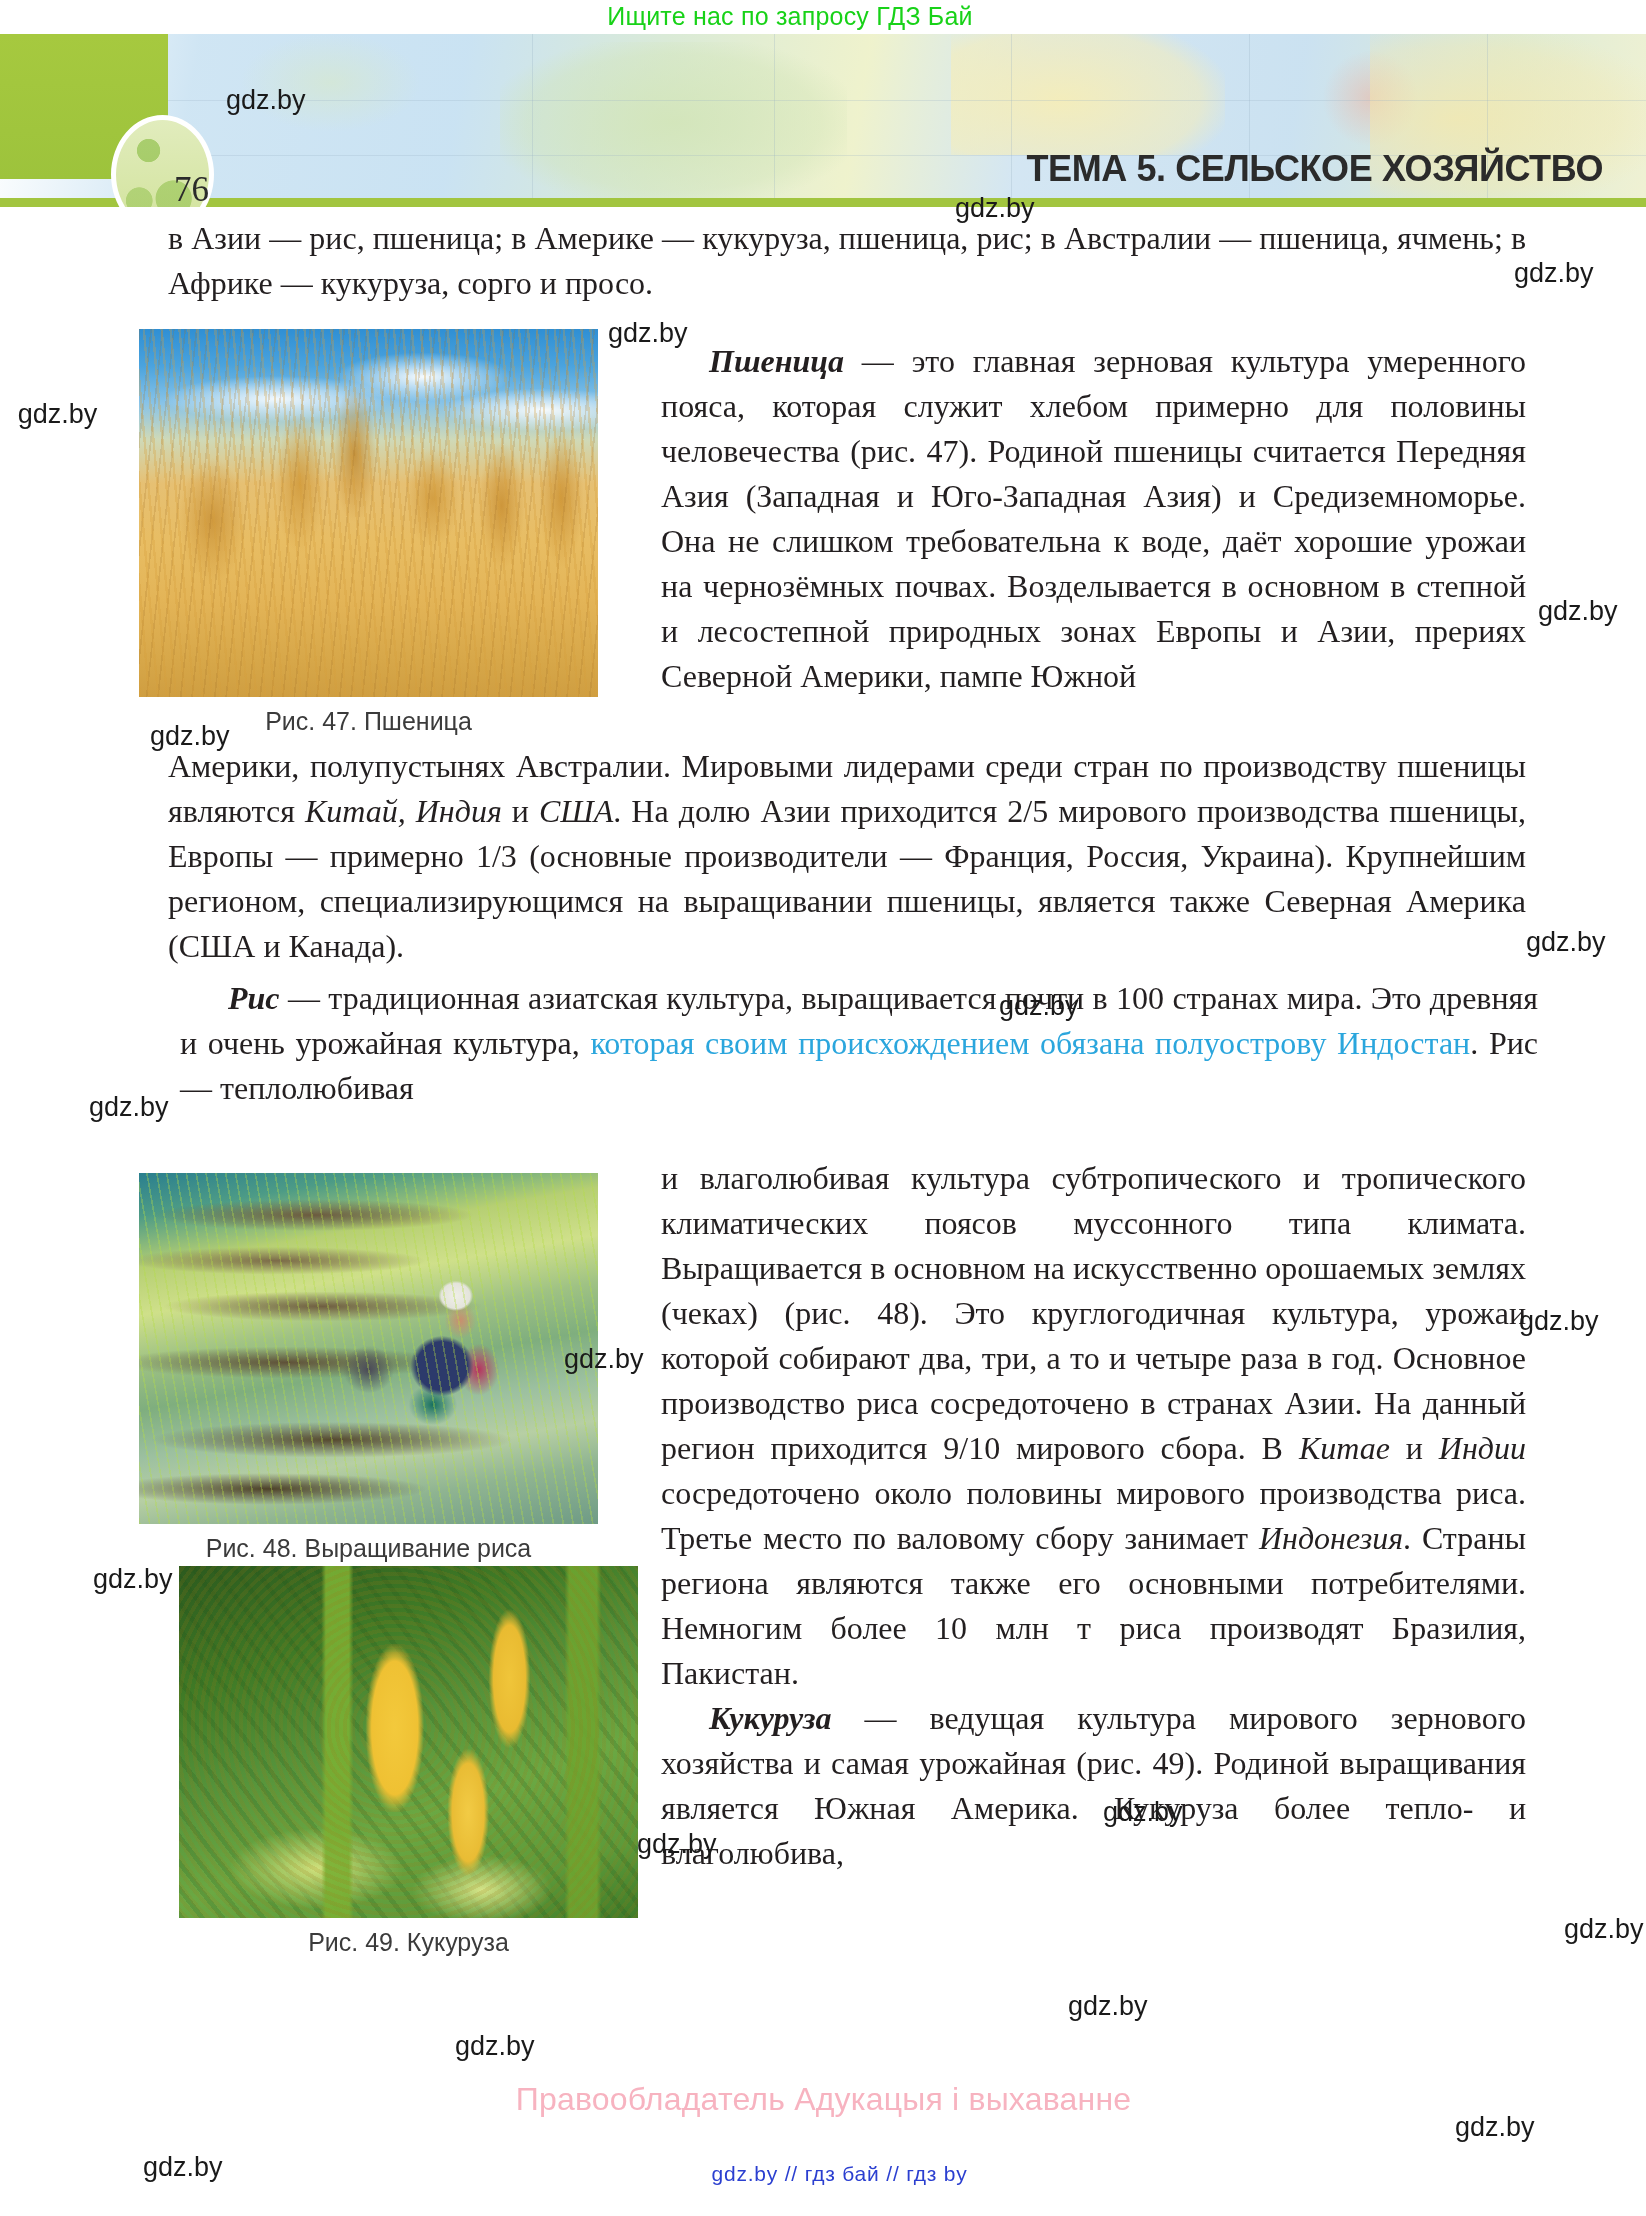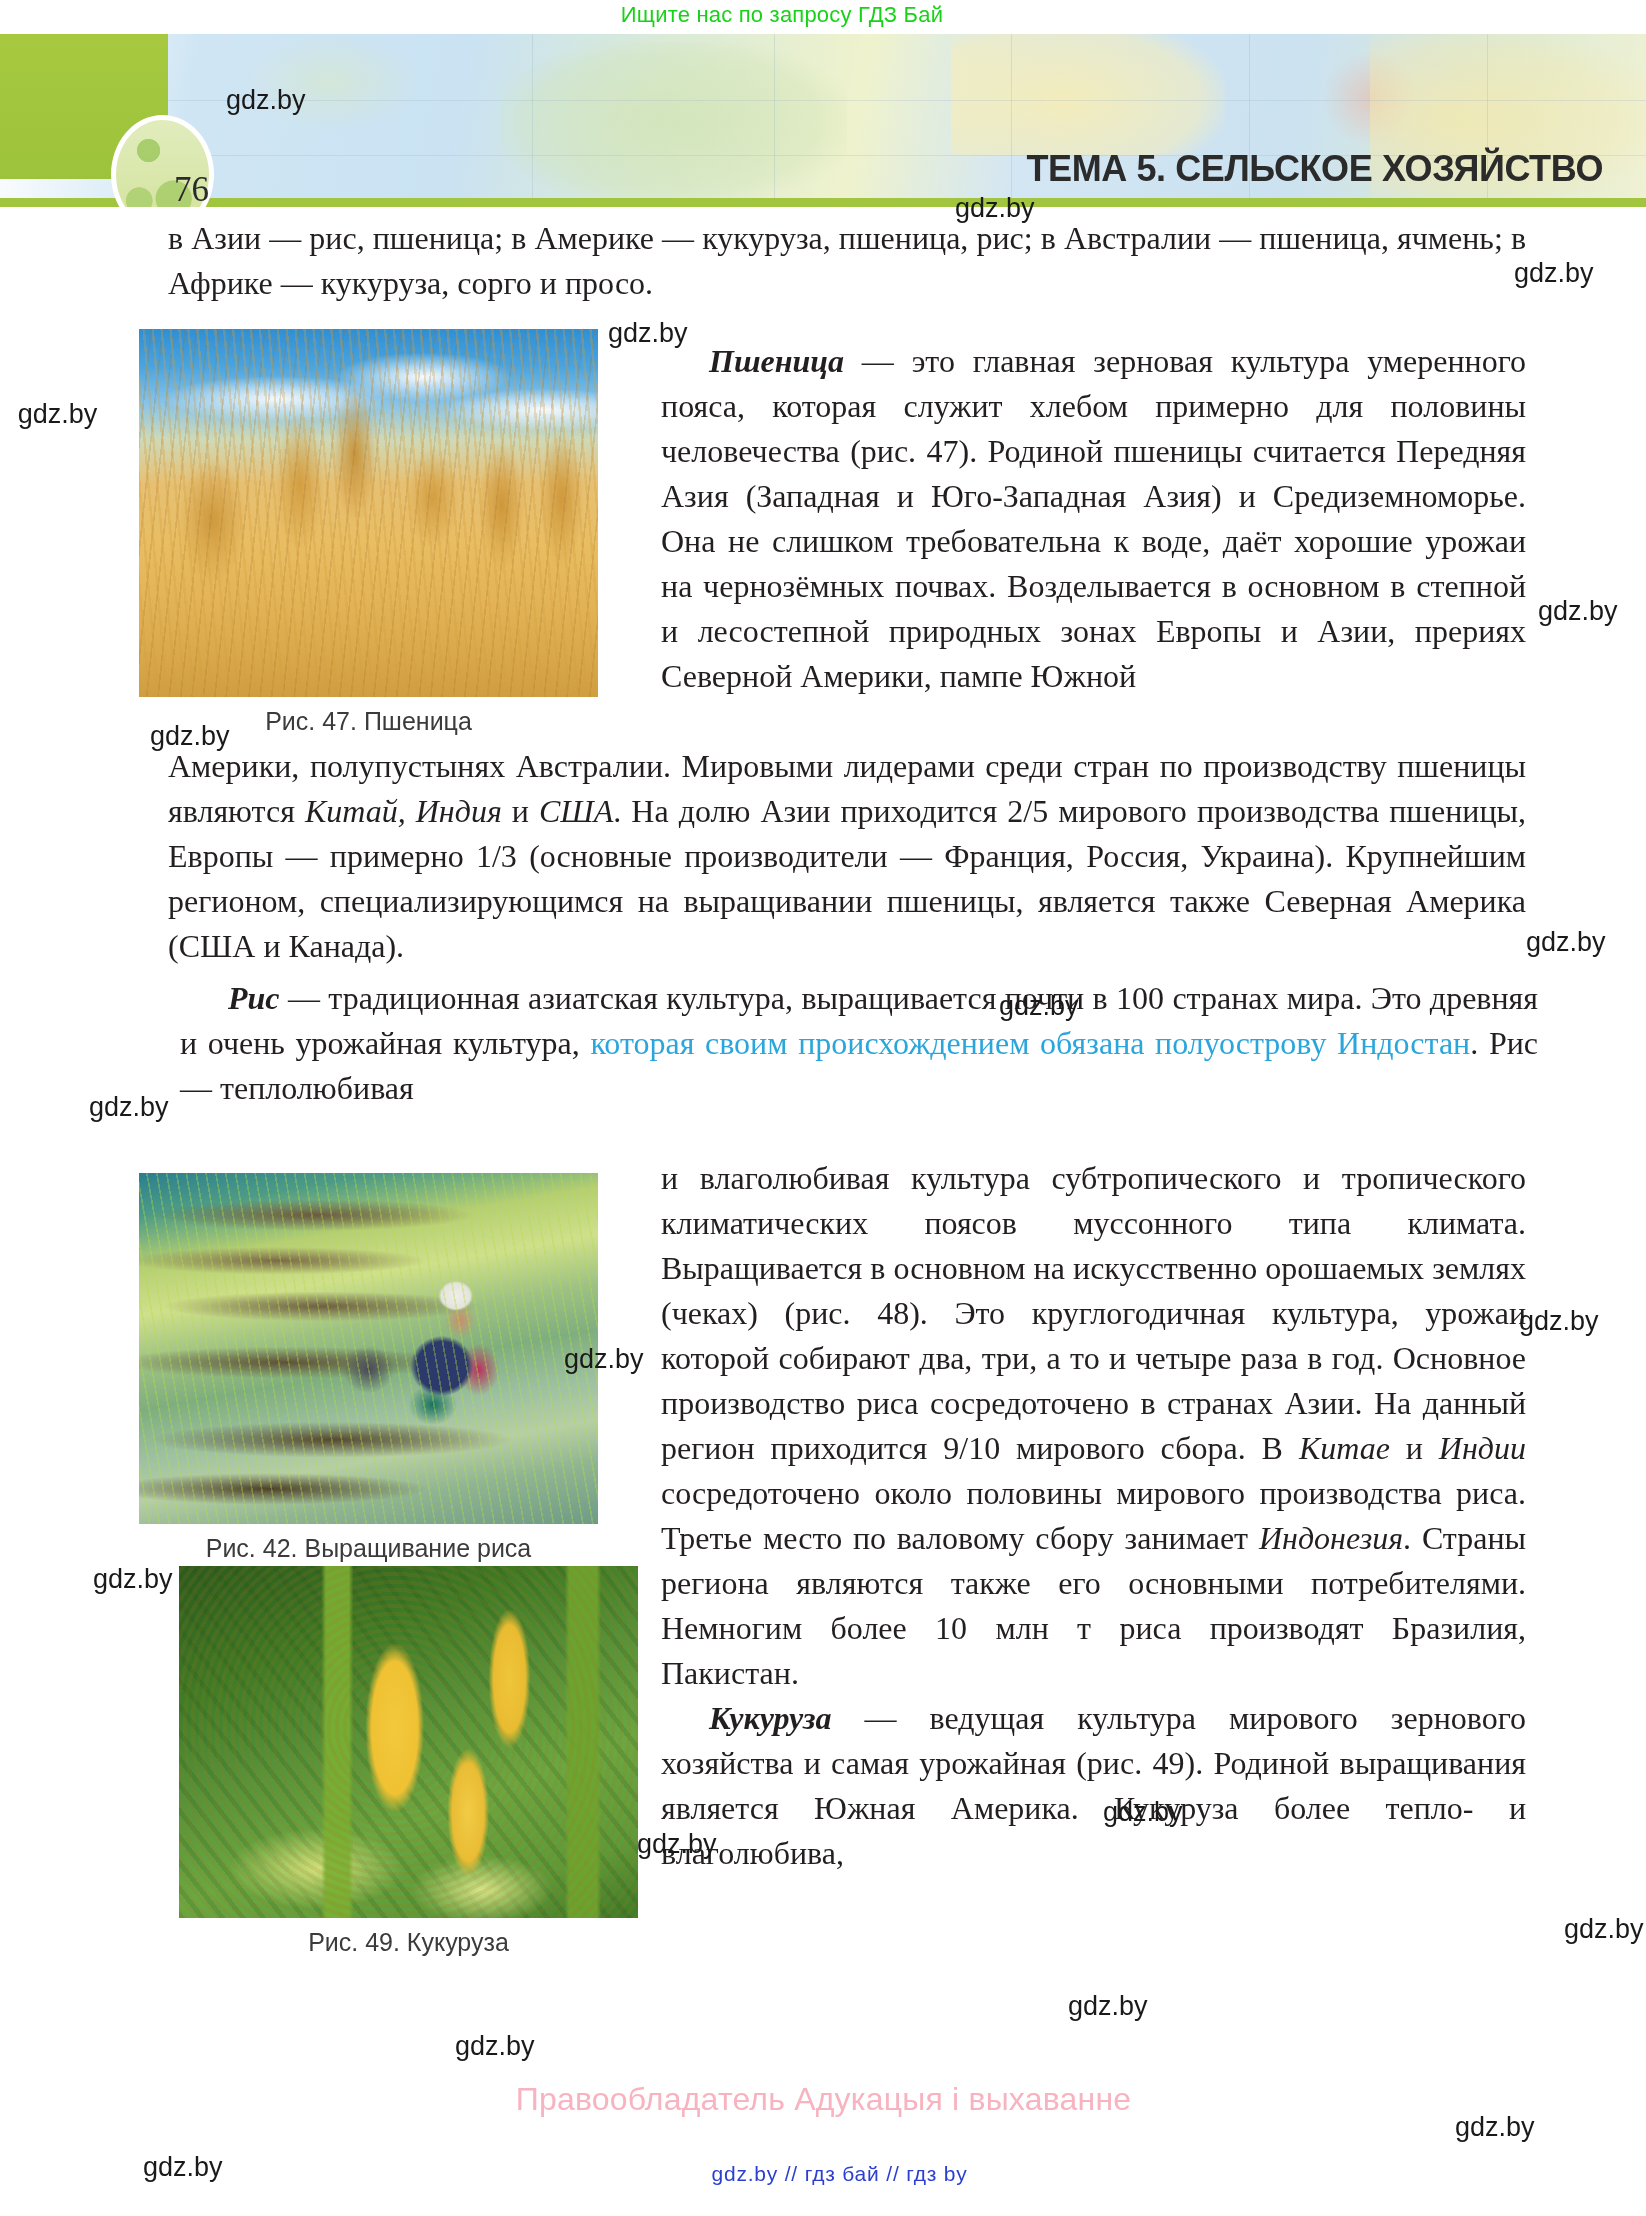--- a/index.html
+++ b/index.html
@@ -21,25 +21,25 @@
     position: absolute;
     top: 0; left: 0;
     width: 1647px;
     height: 34px;
     background: #ffffff;
     z-index: 40;
   }
   .top-banner-text {
     position: absolute;
     top: 1.6px;
-    left: 0;
+    left: 8px;
     width: 1564px;
     text-align: center;
     font-family: "Liberation Sans", "DejaVu Sans", sans-serif;
-    font-size: 22px;
+    font-size: 25px;
     font-weight: 400;
     color: #18d218;
     letter-spacing: 0.2px;
   }
 
   
   .header-band {
     position: absolute;
     top: 34px;
     left: 0;
@@ -371,21 +371,21 @@
   <div class="full-block" style="top:528px;">
     <p class="body"><span>Америки, полупустынях Австралии. Мировыми лидерами среди стран по производству пшеницы являются </span><span class="em-i">Китай, Индия</span><span> и </span><span class="em-i">США</span><span>. На долю Азии приходится 2/5 мирового производства пшеницы, Европы — примерно 1/3 (основные производители — Франция, Россия, Украина). Крупнейшим регионом, специализирующимся на выращивании пшеницы, является также Северная Америка (США и Канада).</span></p>
   </div>
 
   <div class="full-block" style="top:760px;margin-left:12px;">
     <p class="body indent"><span class="lead">Рис</span><span> — традиционная азиатская культура, выращивается почти в 100 странах мира. Это древняя и очень урожайная культура, </span><span class="hl">которая своим происхождением обязана полуострову Индостан</span><span>. Рис — теплолюбивая</span></p>
   </div>
 
   <div class="fig" style="top:957px;">
     <div class="fig-img img-rice"></div>
-    <div class="fig-cap">Рис. 42. Выращивание риса</div>
+    <div class="fig-cap">Рис. 48. Выращивание риса</div>
   </div>
 
   <div class="fig" style="top:1350px;margin-left:40px;">
     <div class="fig-img img-corn"></div>
     <div class="fig-cap">Рис. 49. Кукуруза</div>
   </div>
 
   <div class="col-right" style="top:940px;">
     <p class="body"><span>и влаголюбивая культура субтропического и тропического климатических поясов муссонного типа климата. Выращивается в основном на искусственно орошаемых землях (чеках) (рис. 48). Это круглогодичная культура, урожаи которой собирают два, три, а то и четыре раза в год. Основное производство риса сосредоточено в странах Азии. На данный регион приходится 9/10 мирового сбора. В </span><span class="em-i">Китае</span><span> и </span><span class="em-i">Индии</span><span> сосредоточено около половины мирового производства риса. Третье место по валовому сбору занимает </span><span class="em-i">Индонезия</span><span>. Страны региона являются также его основными потребителями. Немногим более 10 млн т риса производят Бразилия, Пакистан.</span></p>
 

